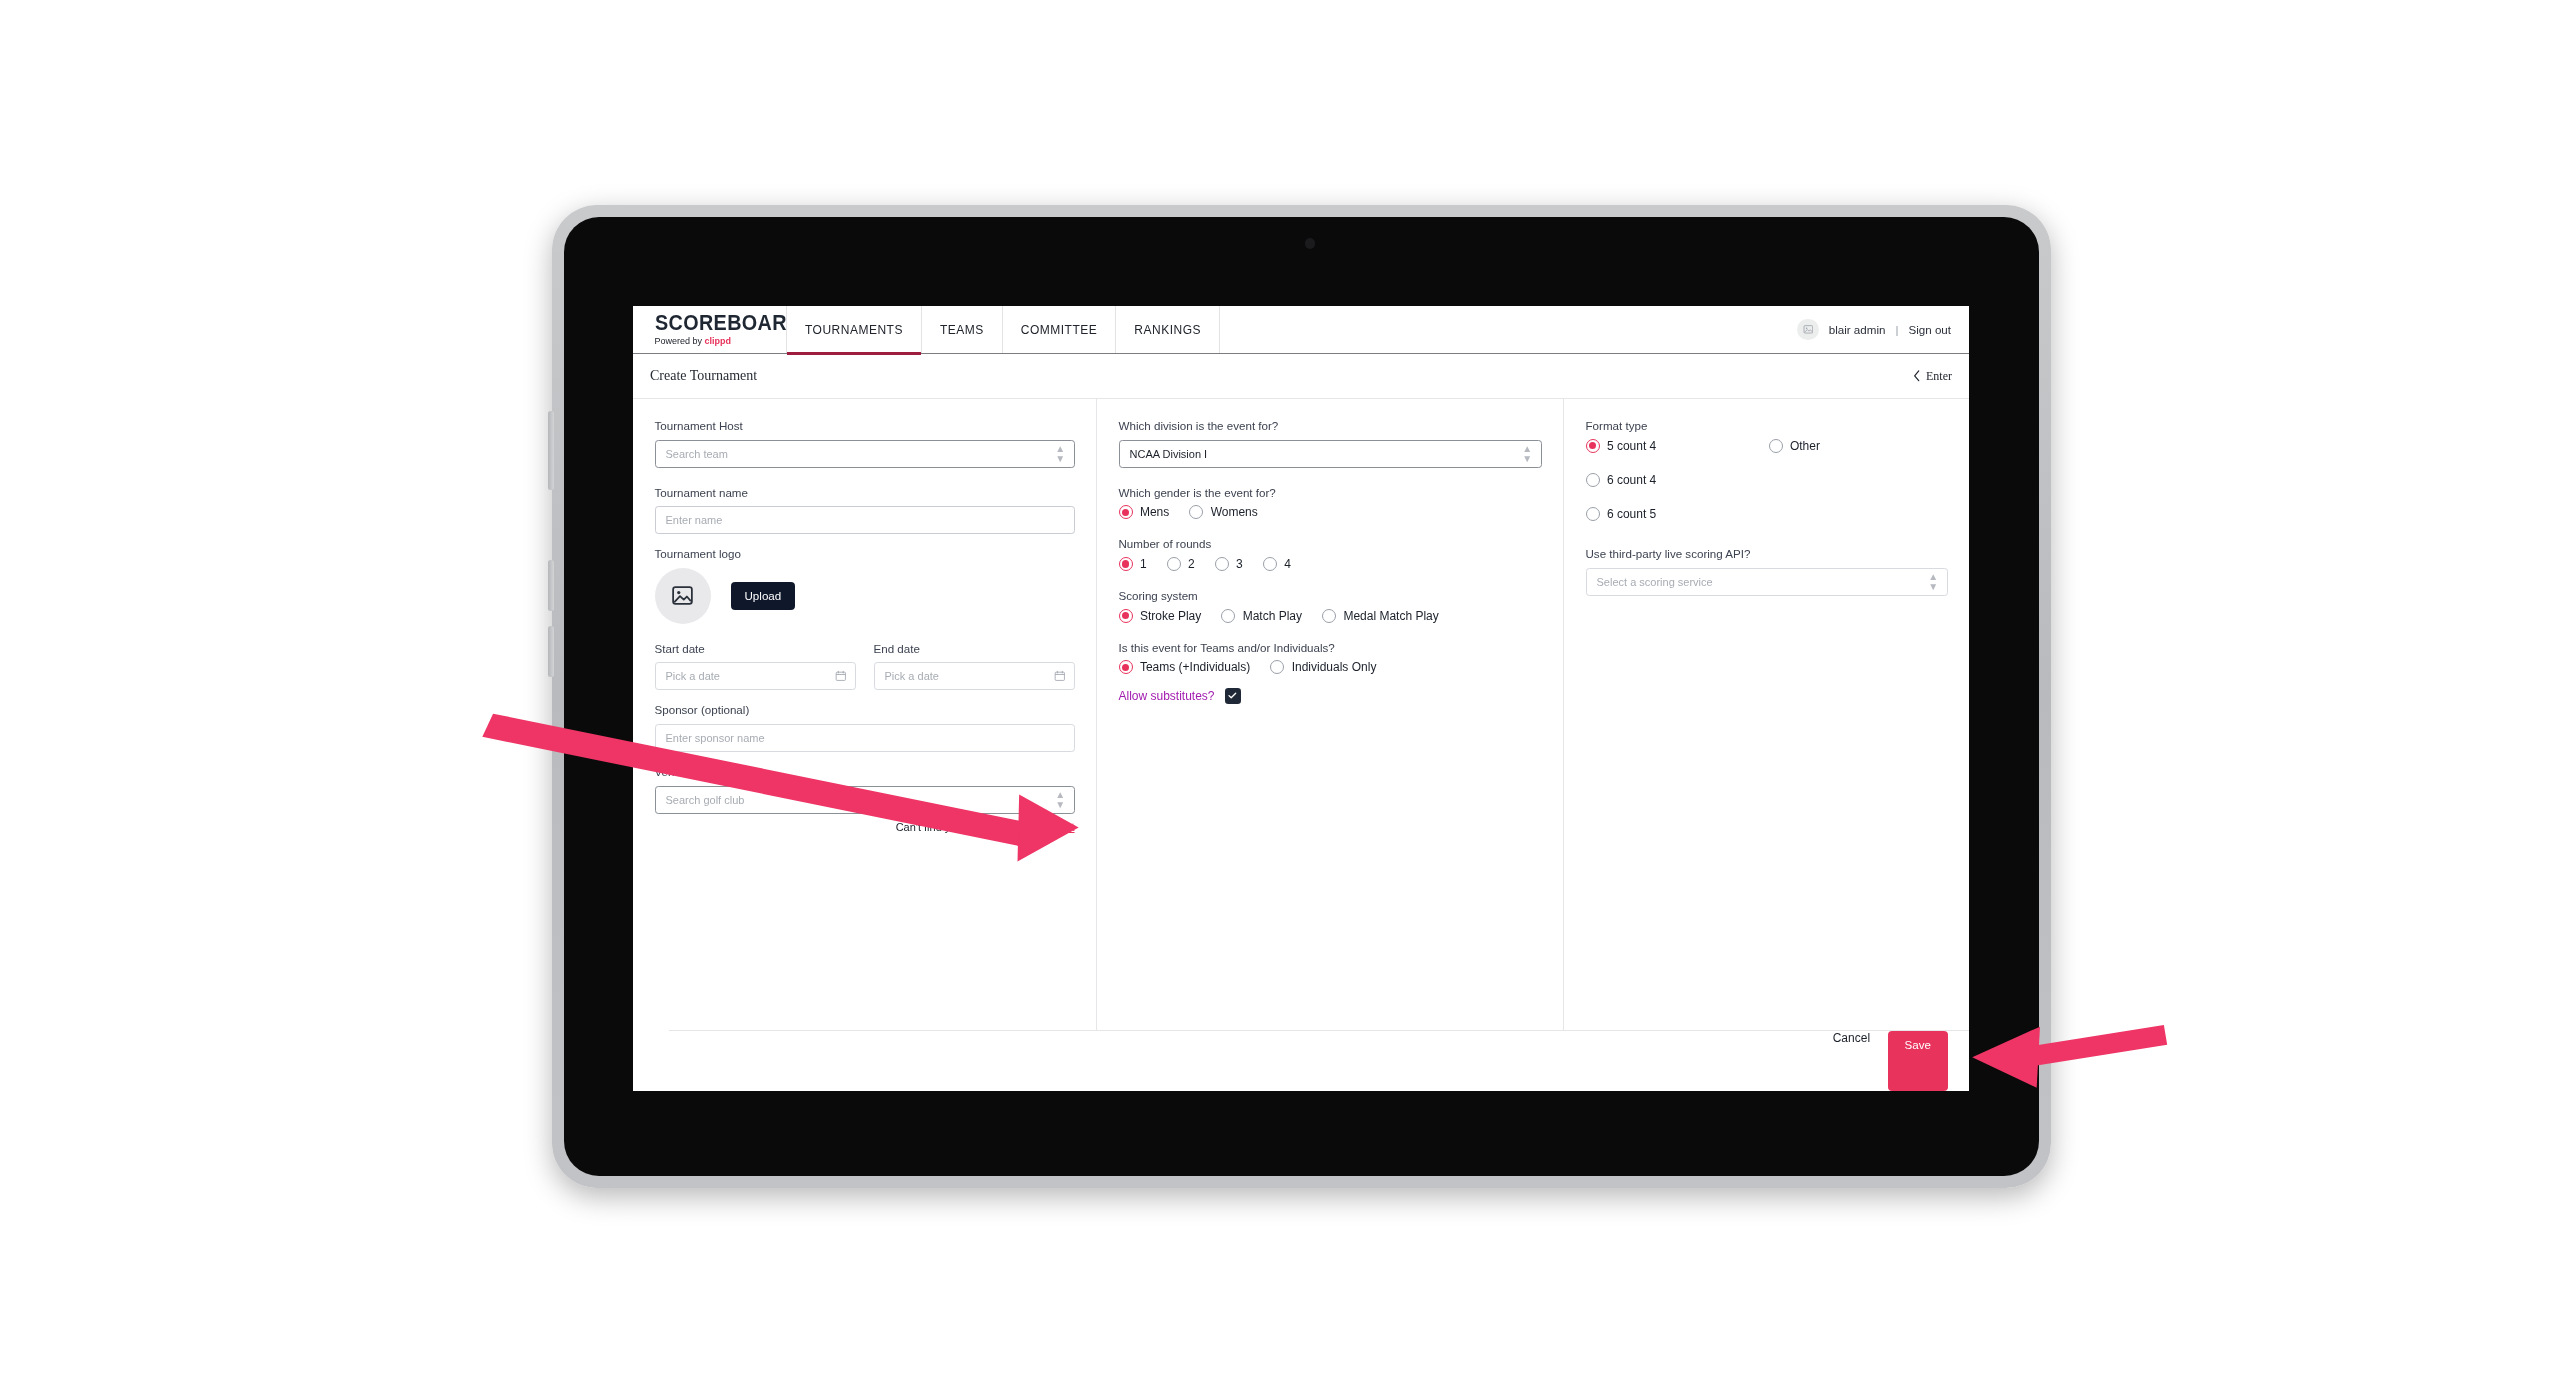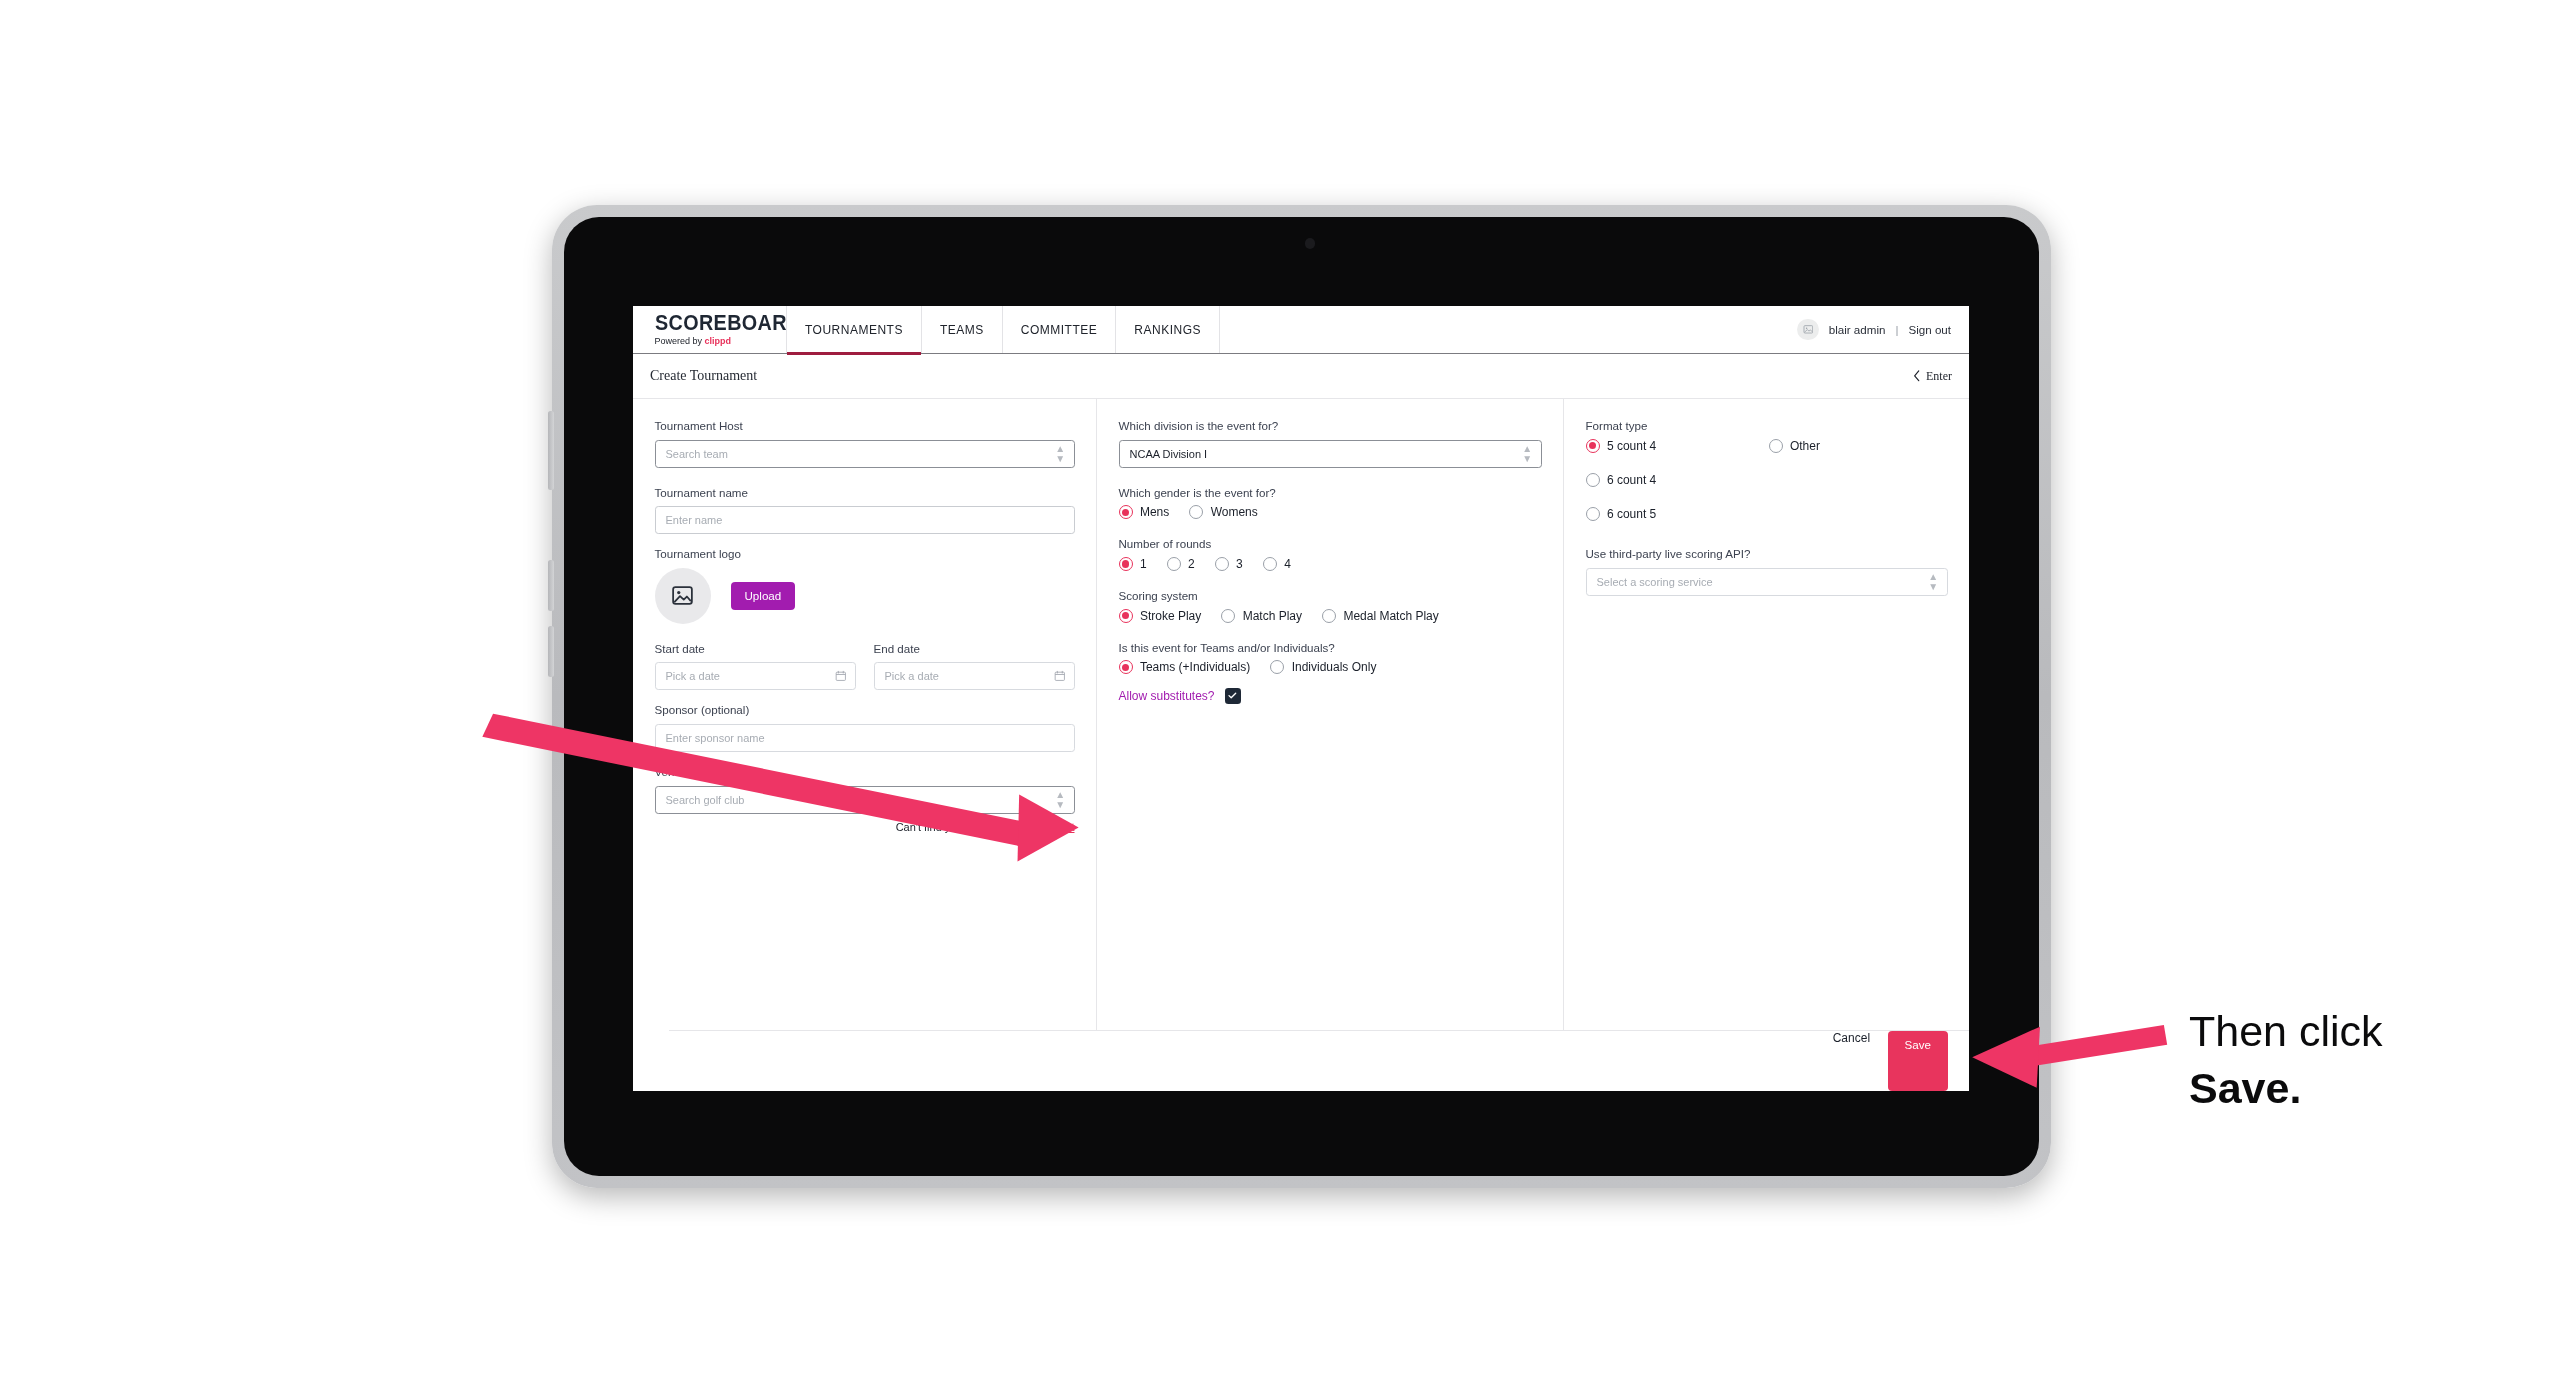--- a/index.html
+++ b/index.html
@@ -122,21 +122,21 @@
   .row2 { display:flex; gap: 18px; }
   .row2 > div { flex: 1; }
 
   
   #logo-upload { display:flex; align-items:center; gap: 20px; }
   #logo-circle {
     width: 56px; height: 56px; border-radius: 50%;
     background: #e9e9eb; display:flex; align-items:center; justify-content:center;
   }
   #upload-btn {
-    background: #a21caf; color:#fff; font-size: 11.6px;
+    background: #0f172a; color:#fff; font-size: 11.6px;
     padding: 7.4px 14px; border-radius: 4.1px; cursor:pointer;
   }
 
   #venue-help {
     text-align: right; font-size: 11px; color:#1c2029; margin-top: 7.4px;
   }
   #venue-help a { color:#e8325b; text-decoration: underline; cursor:pointer; }
 
   
   .radio-row { display:flex; align-items:flex-start; flex-wrap: wrap; }
@@ -444,19 +444,15 @@
     <g>
       <path d="M597 864 L1265 1000 L1252 1028 L584 892 Z" fill="#ee3565"></path>
       <path d="M1234 962 L1306 1002 L1232 1043 Z" fill="#ee3565"></path>
     </g>
     <g>
       <path d="M2620 1241 L2450 1268 L2454 1292 L2624 1265 Z" fill="#ee3565"></path>
       <path d="M2470 1243 L2388 1280 L2466 1317 Z" fill="#ee3565"></path>
     </g>
   </svg>
 
-  <div id="anno-right">
-    <span>Then click</span><br>
-    <span class="bold">Save.</span>
-  </div>
 
 </div>
 
 
 </body></html>

